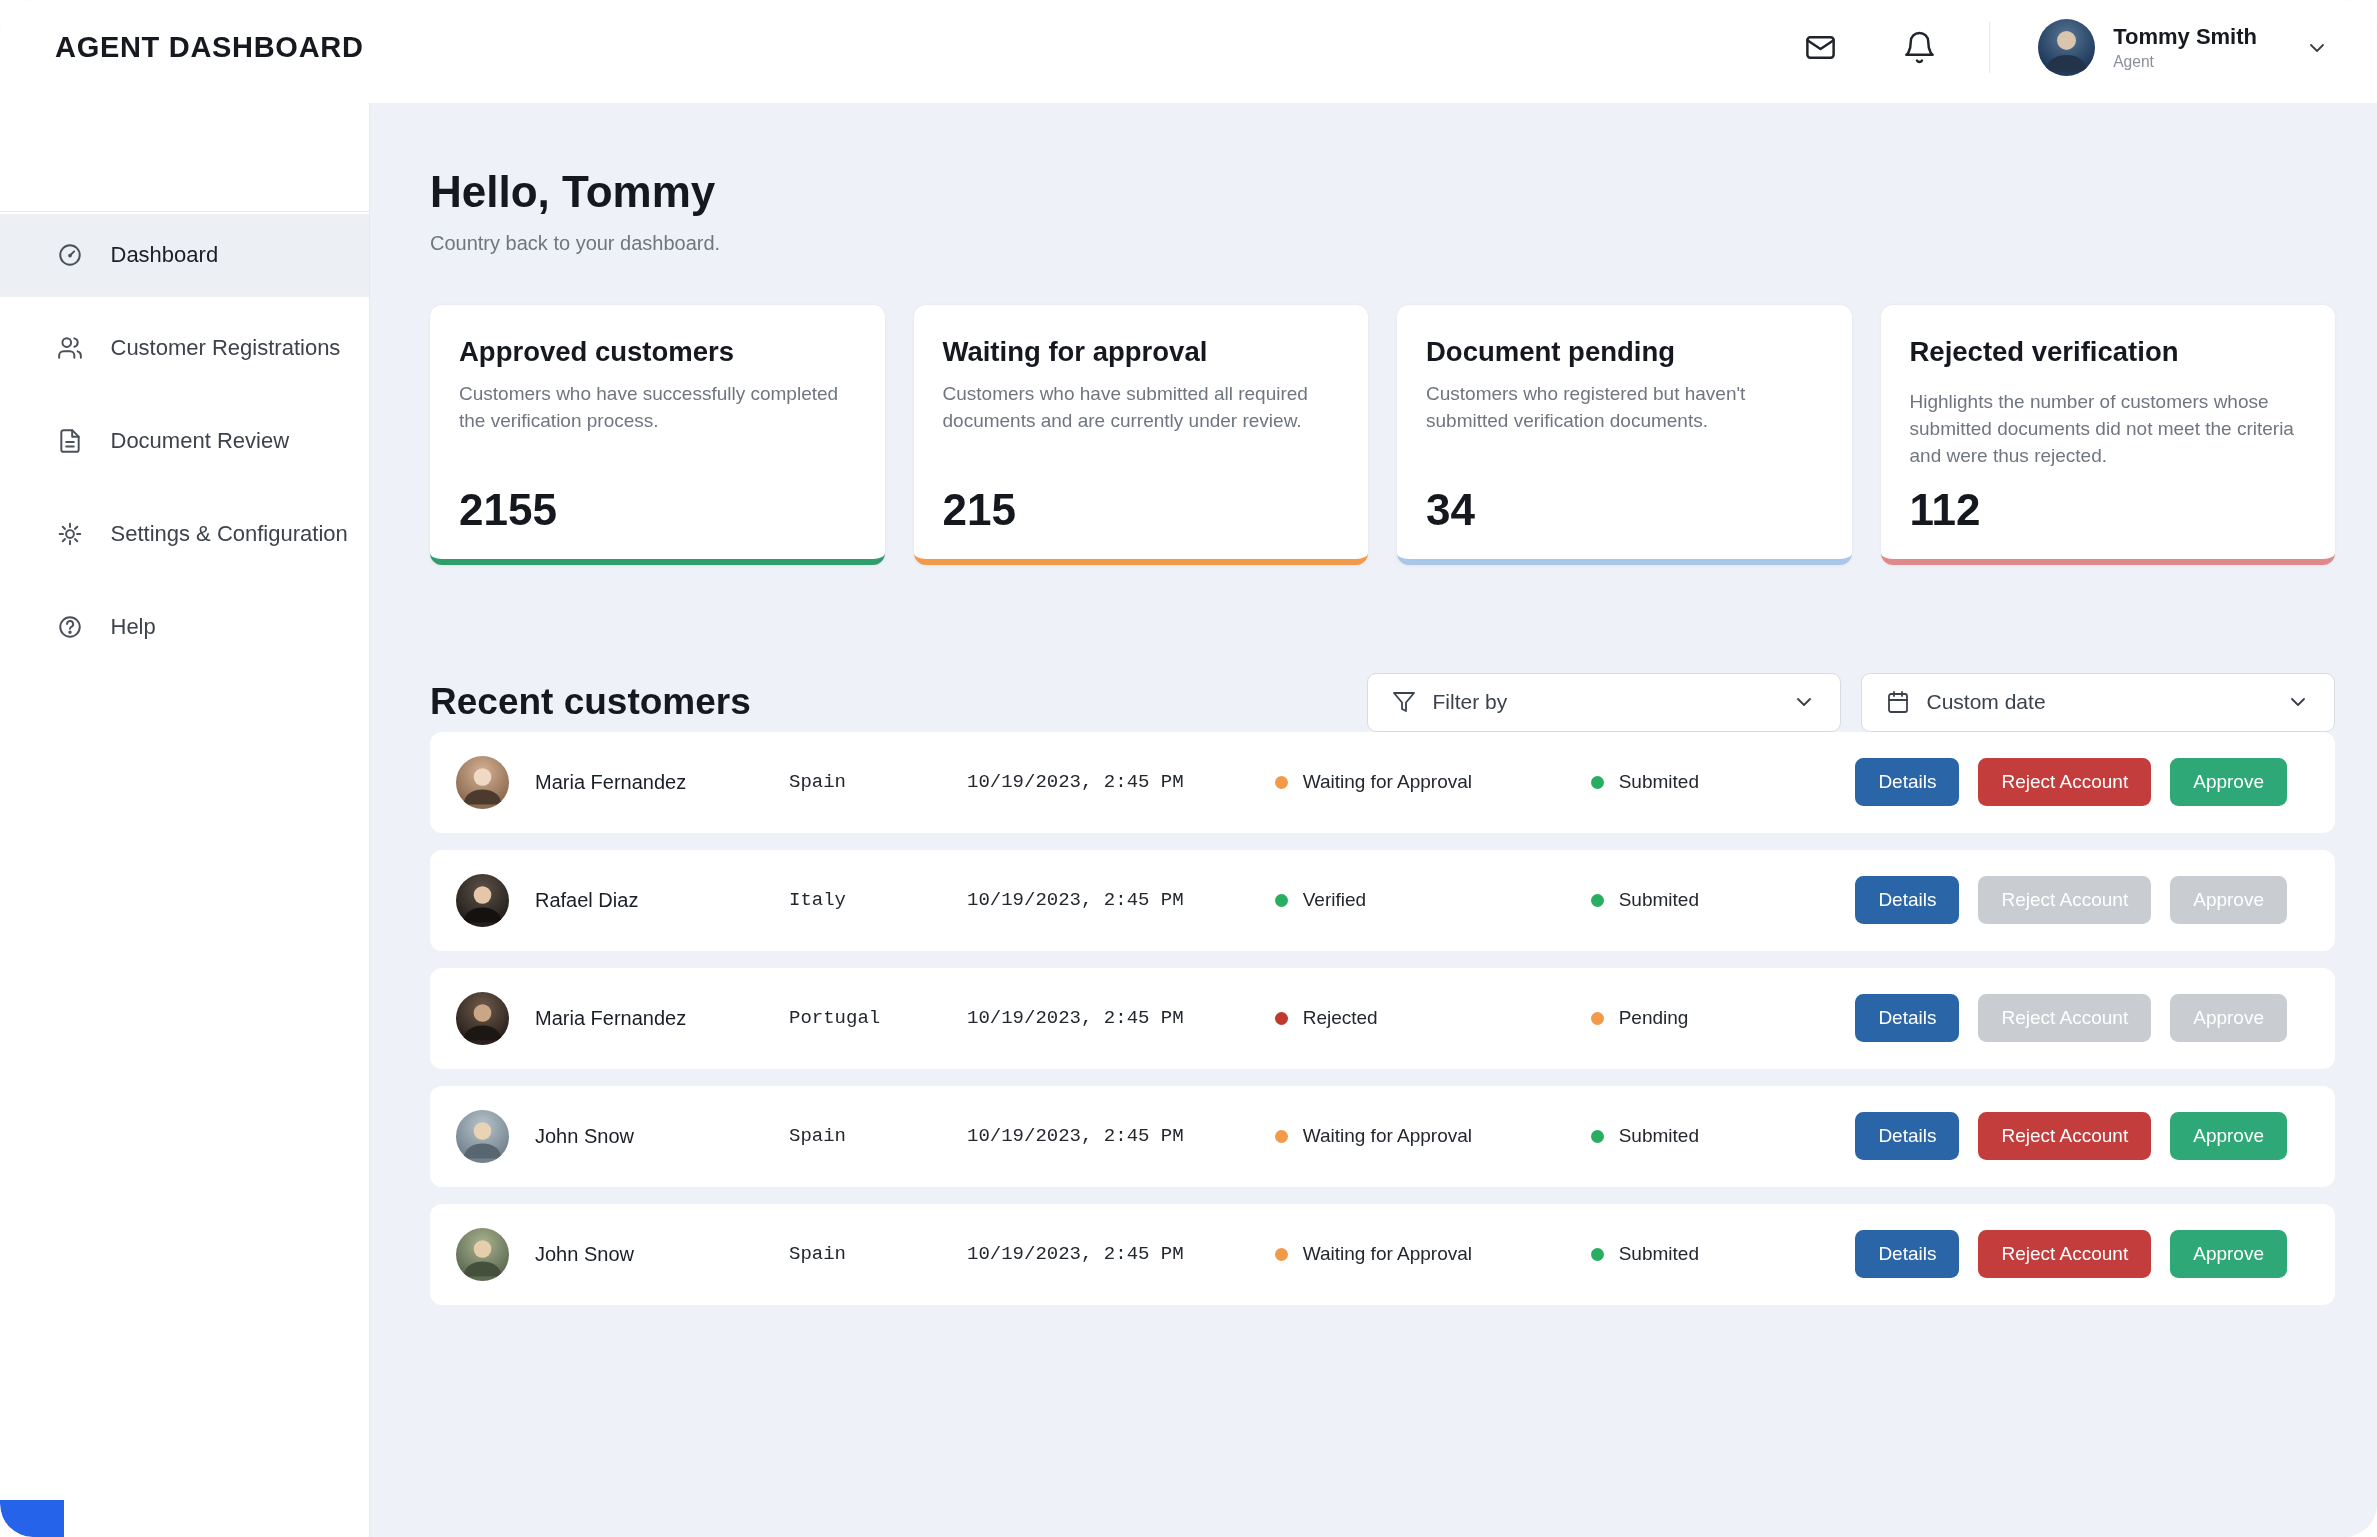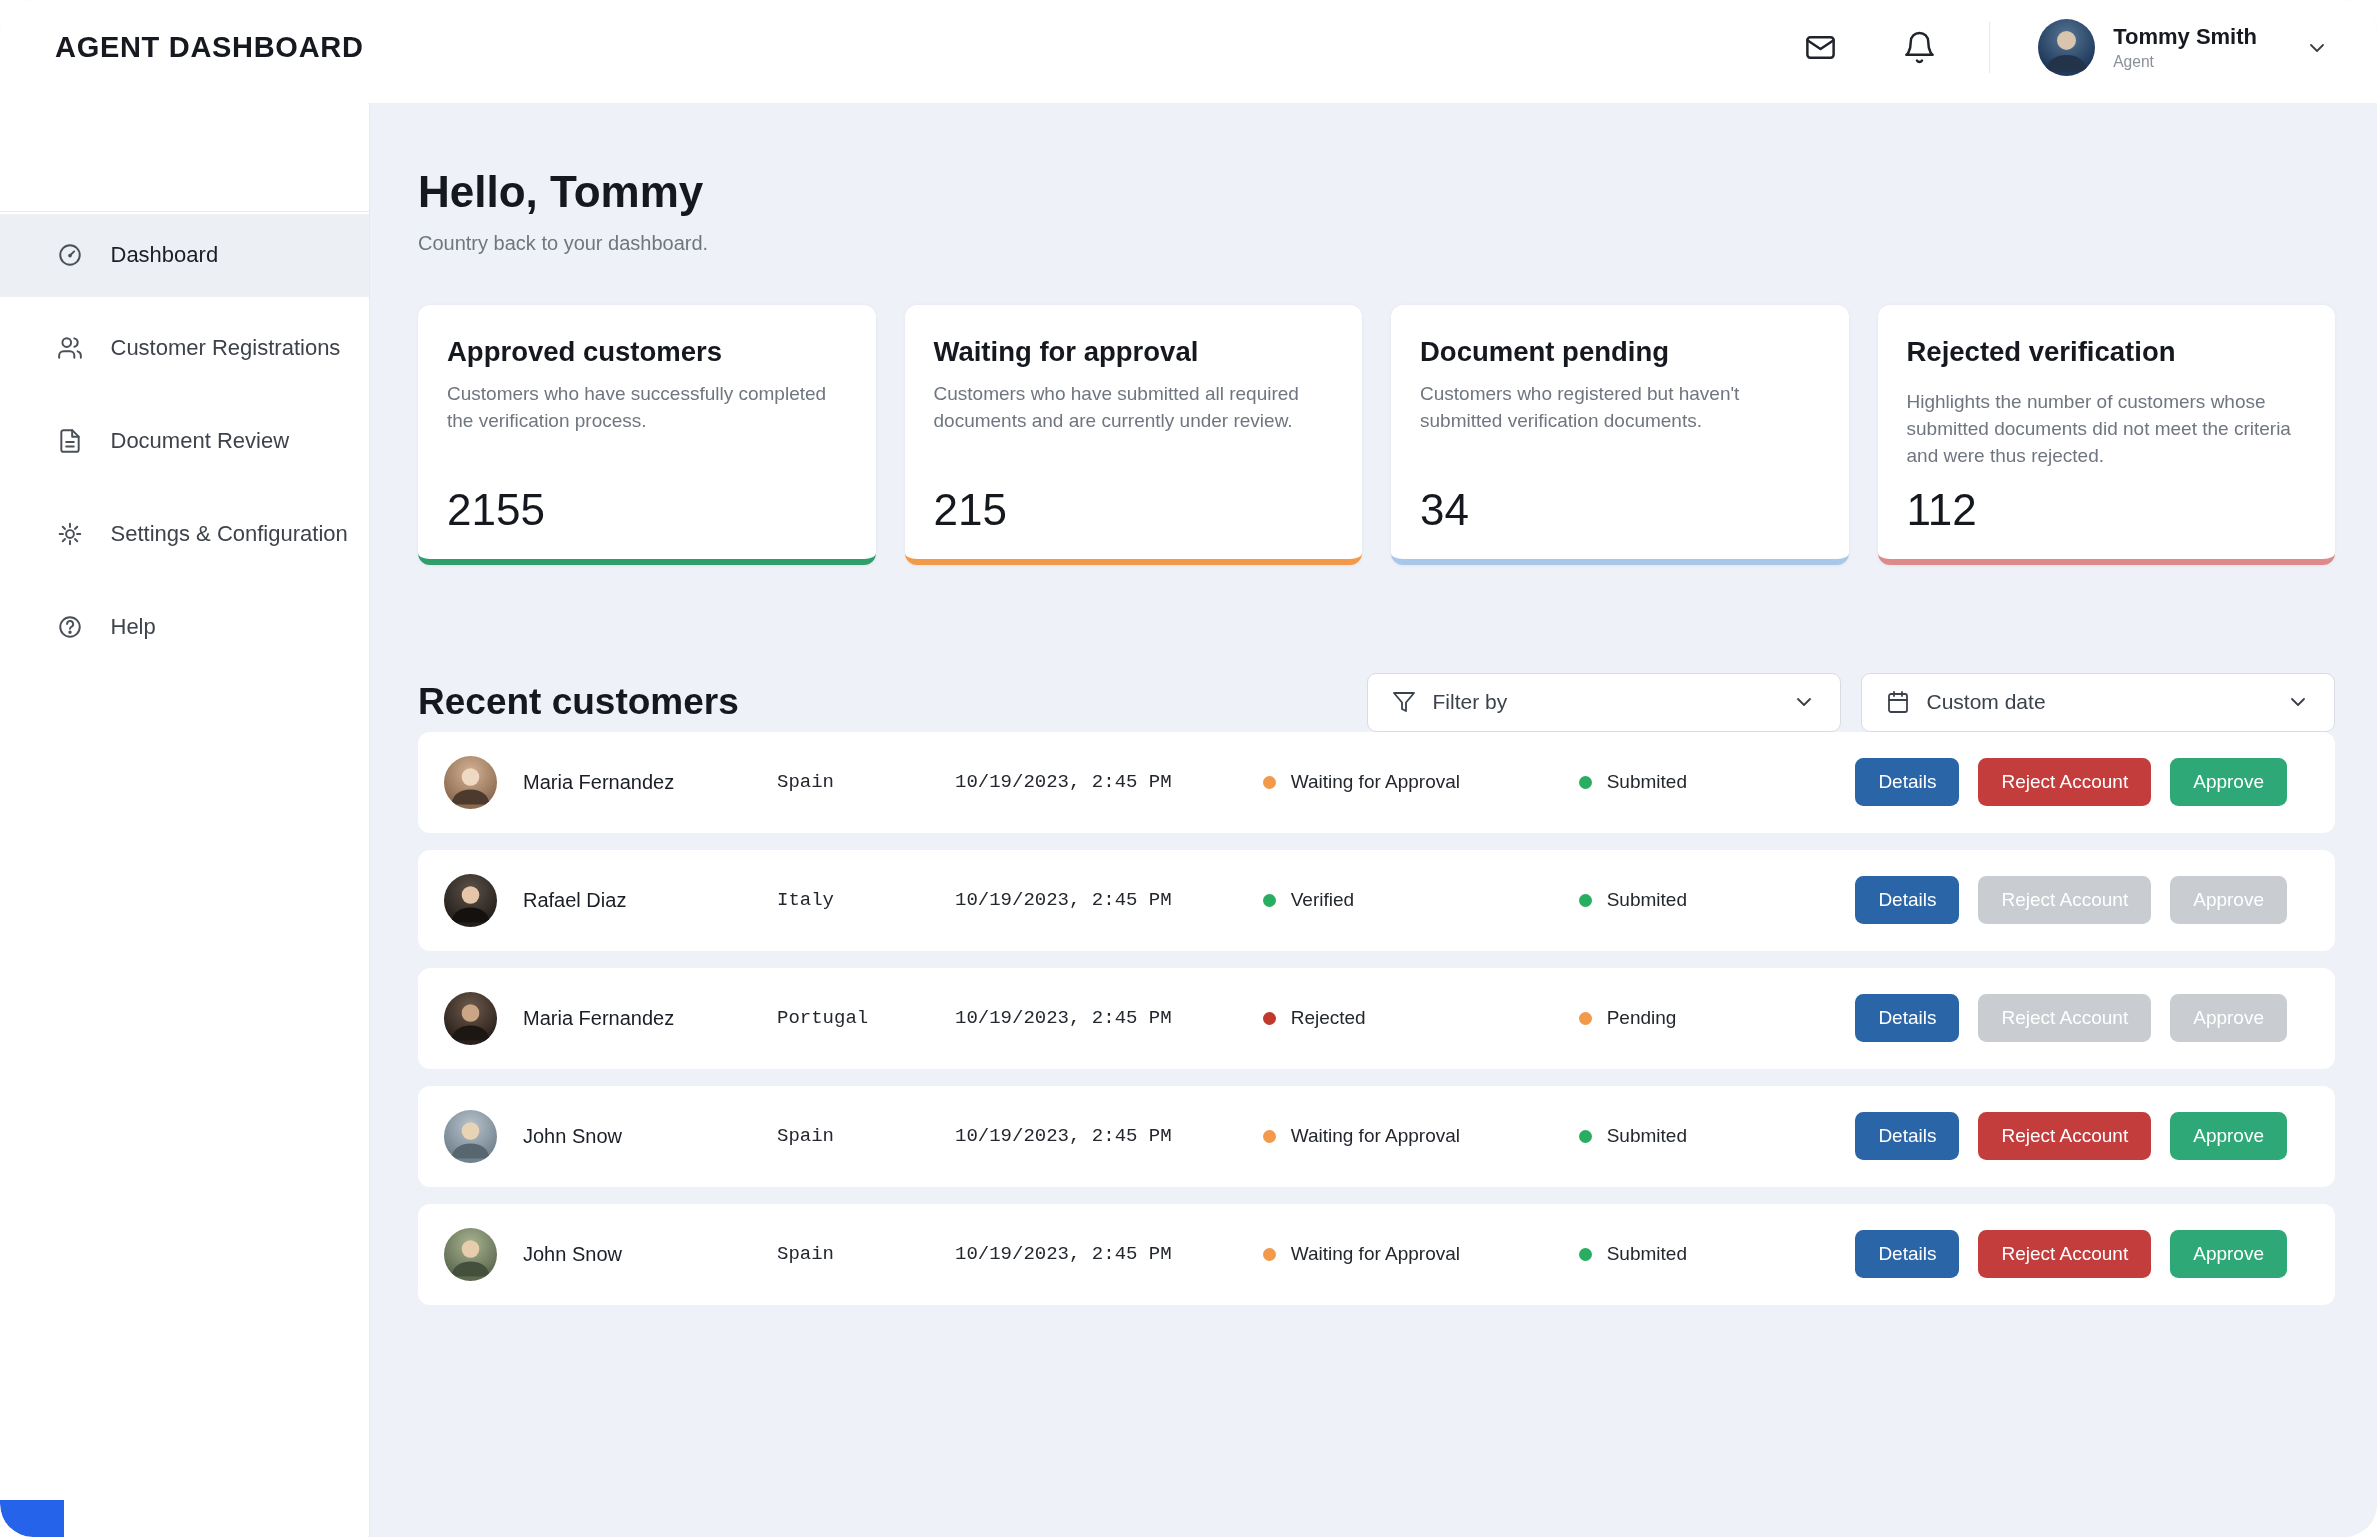--- a/index.html
+++ b/index.html
@@ -24,34 +24,34 @@
   
   .sidebar{ background:#ffffff; border-right:0.9px solid #E6E9EE; position:relative; }
   .nav{ margin-top:108px; border-top:0.9px solid #E7EAEF; padding-top:1.8px; }
   .nav-item{ height:83px; display:flex; align-items:center; gap:27.5px; padding-left:57px; margin-bottom:10px; cursor:pointer; color:#3E434B; }
   .nav-item.active{ background:#ECEFF4; color:#1A1E26; }
   .nav-item .icon{ display:flex; color:#4A5058; }
   .nav-label{ font-size:22px; }
   .corner-accent{ position:absolute; left:0; bottom:0; width:64px; height:37px; background:#2563EB; border-bottom-left-radius:33px; }
 
   
-  .main{ background:#EEF1F7; padding:64px 42px 0 48px; overflow:hidden;border-radius:26px; }
+  .main{ background:#EEF1F7; padding:64px 42px 0 60px; overflow:hidden;border-radius:26px; }
   .greeting{ font-size:44px; font-weight:700; color:#15181E; }
   .subtitle{ font-size:20px; color:#6F7680; margin-top:14.7px; }
 
   .cards{ display:flex; gap:29px; margin-top:50px; }
   .card{ flex:1; height:260px; background:#ffffff; border-radius:12px; border-bottom:6.4px solid #ccc;
          padding:31px 33px 24px 29px; display:flex; flex-direction:column; box-shadow:0 0.9px 3.7px rgba(16,24,40,0.05); }
   .card.green{ border-bottom-color:#2E9E6B; }
   .card.orange{ border-bottom-color:#F2994A; }
   .card.blue{ border-bottom-color:#A9C7E9; }
   .card.red{ border-bottom-color:#DE8A8A;gap:8px; }
   .card-title{ font-size:27.5px; font-weight:700; color:#15181E; }
   .card-desc{ font-size:19px; line-height:1.42; color:#6F7680; margin-top:13px; max-width:385px; }
-  .card-value{ font-size:44px; font-weight:400; color:#15181E; margin-top:auto; }
+  .card-value{ font-size:44px; font-weight:700; color:#15181E; margin-top:auto; }
 
   .recent-head{ display:flex; align-items:center; margin-top:108px; }
   .section-title{ font-size:37px; font-weight:700; color:#15181E; }
   .controls{ margin-left:auto; display:flex; gap:20px; }
   .control{ width:474px; height:59px; background:#ffffff; border:1.4px solid #D8DCE2; border-radius:9.2px;
             display:flex; align-items:center; gap:16.5px; padding:0 24px; cursor:pointer; color:#3C424B; }
   .control-label{ font-size:21px; }
   .control .chev{ margin-left:auto; color:#3A3F47; }
 
   .thead, .row{ display:grid; grid-template-columns:105px 254px 178px 308px 316px 261px 1fr; align-items:center; }

